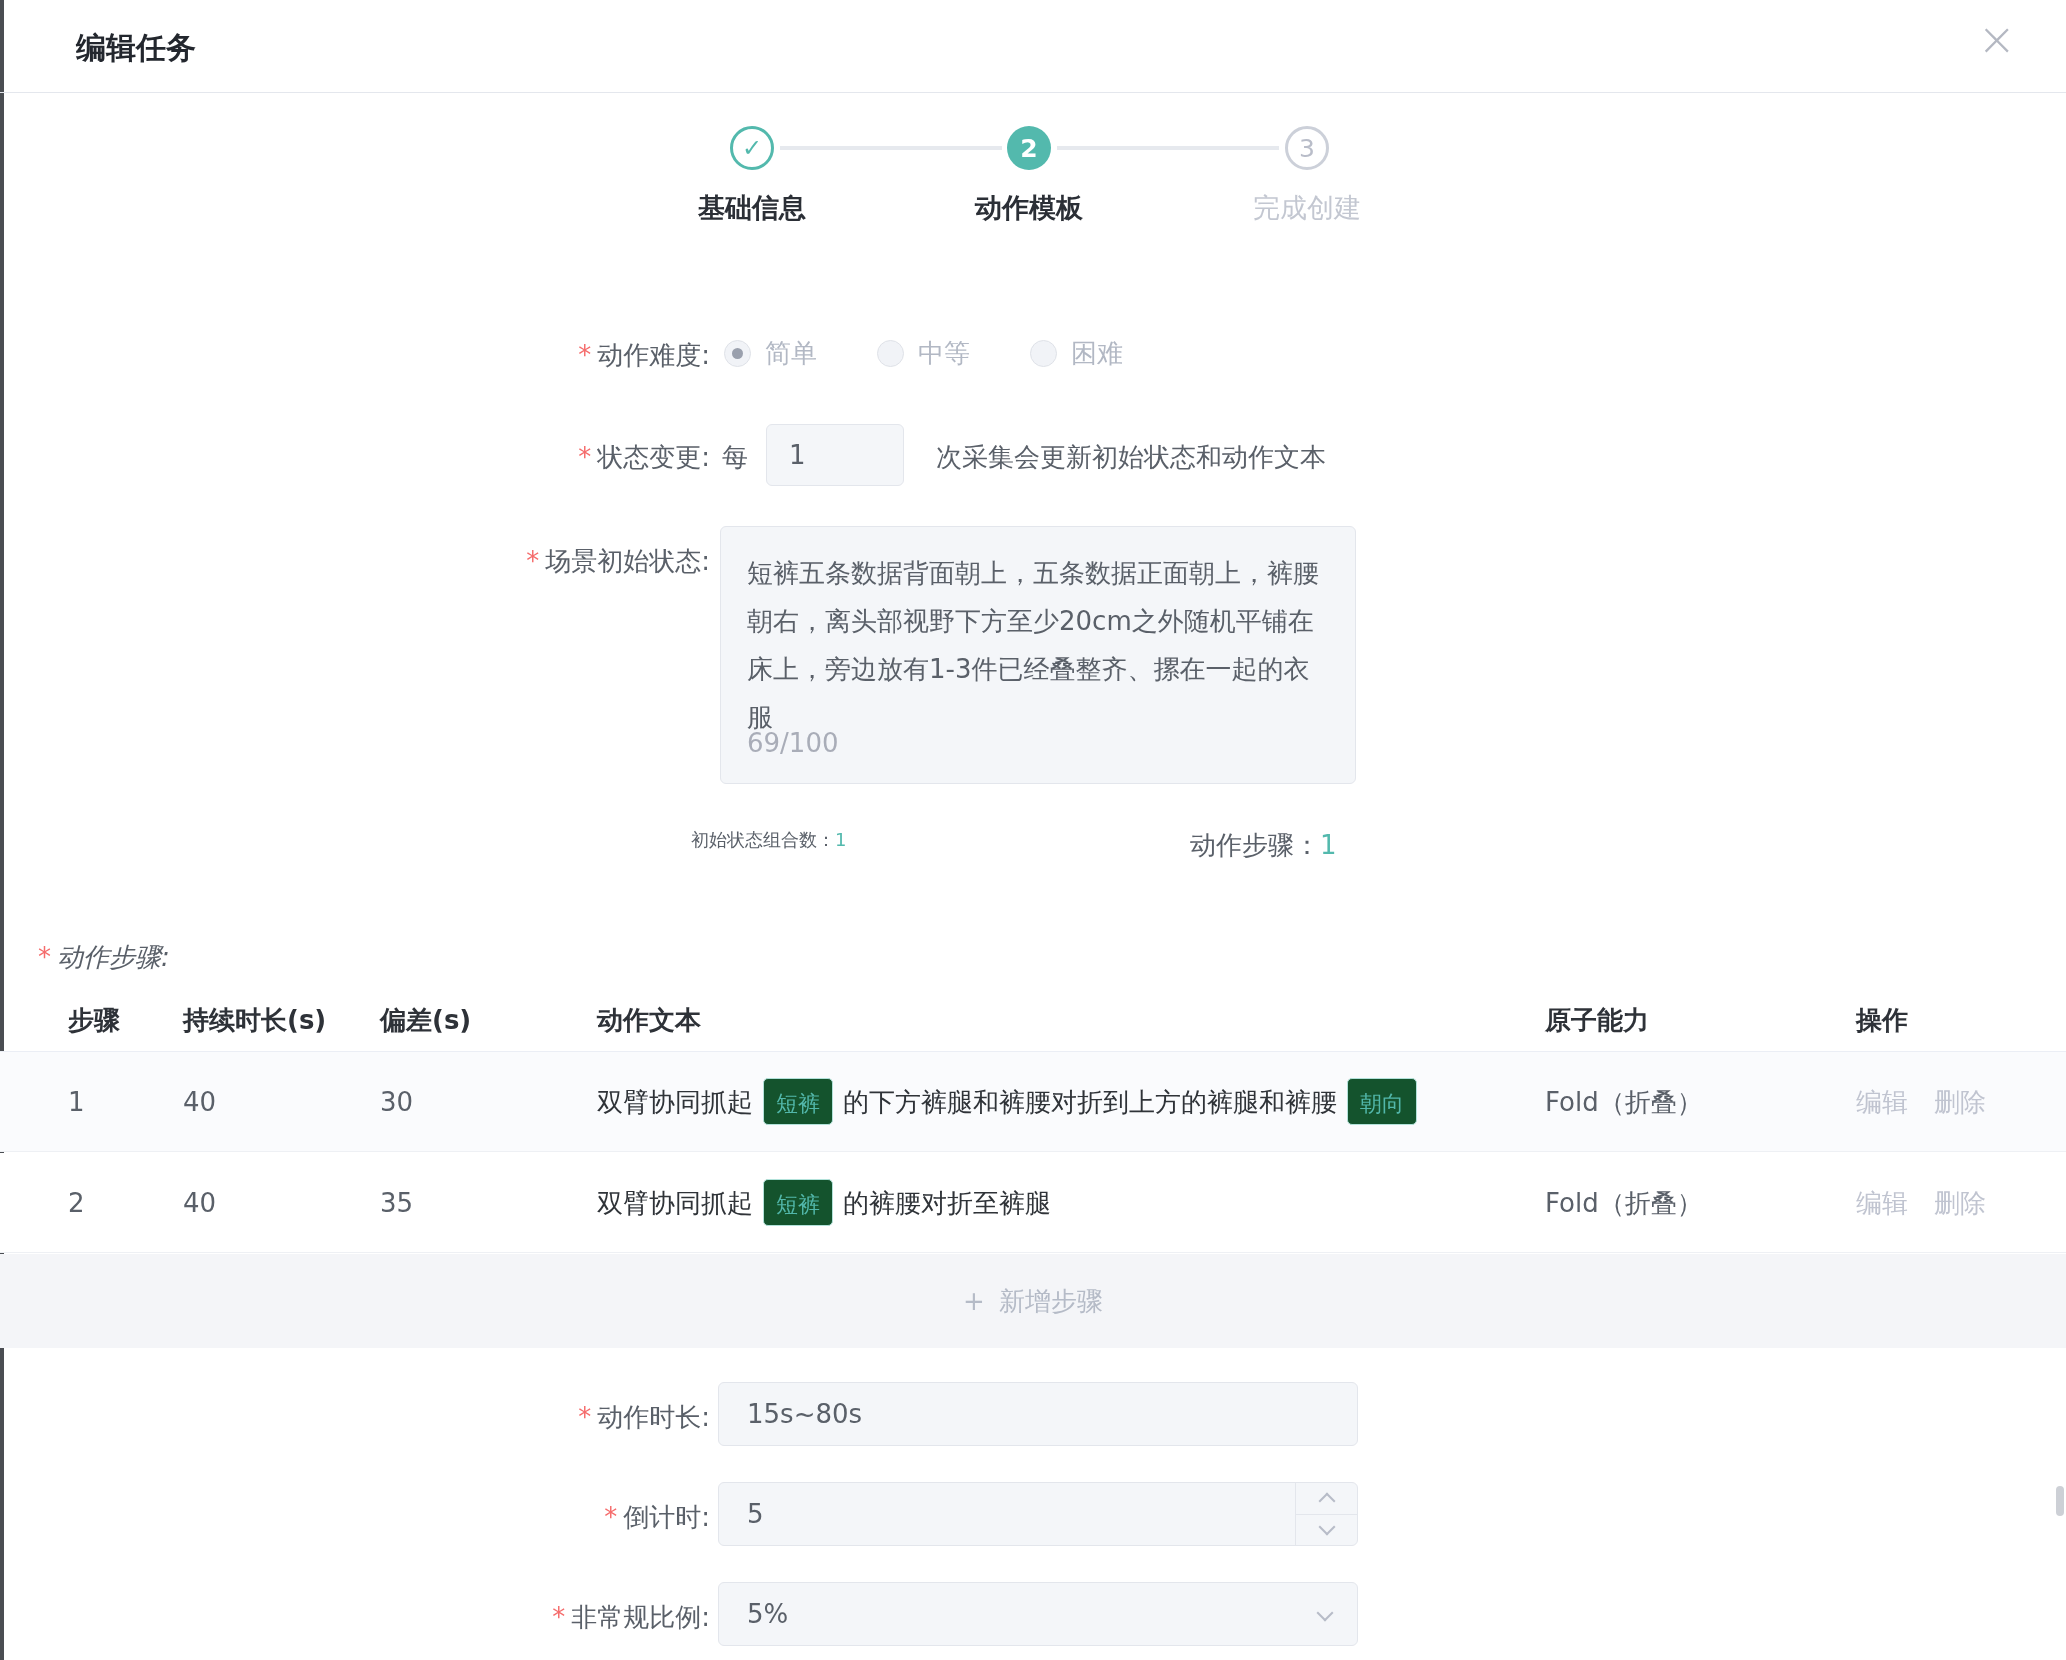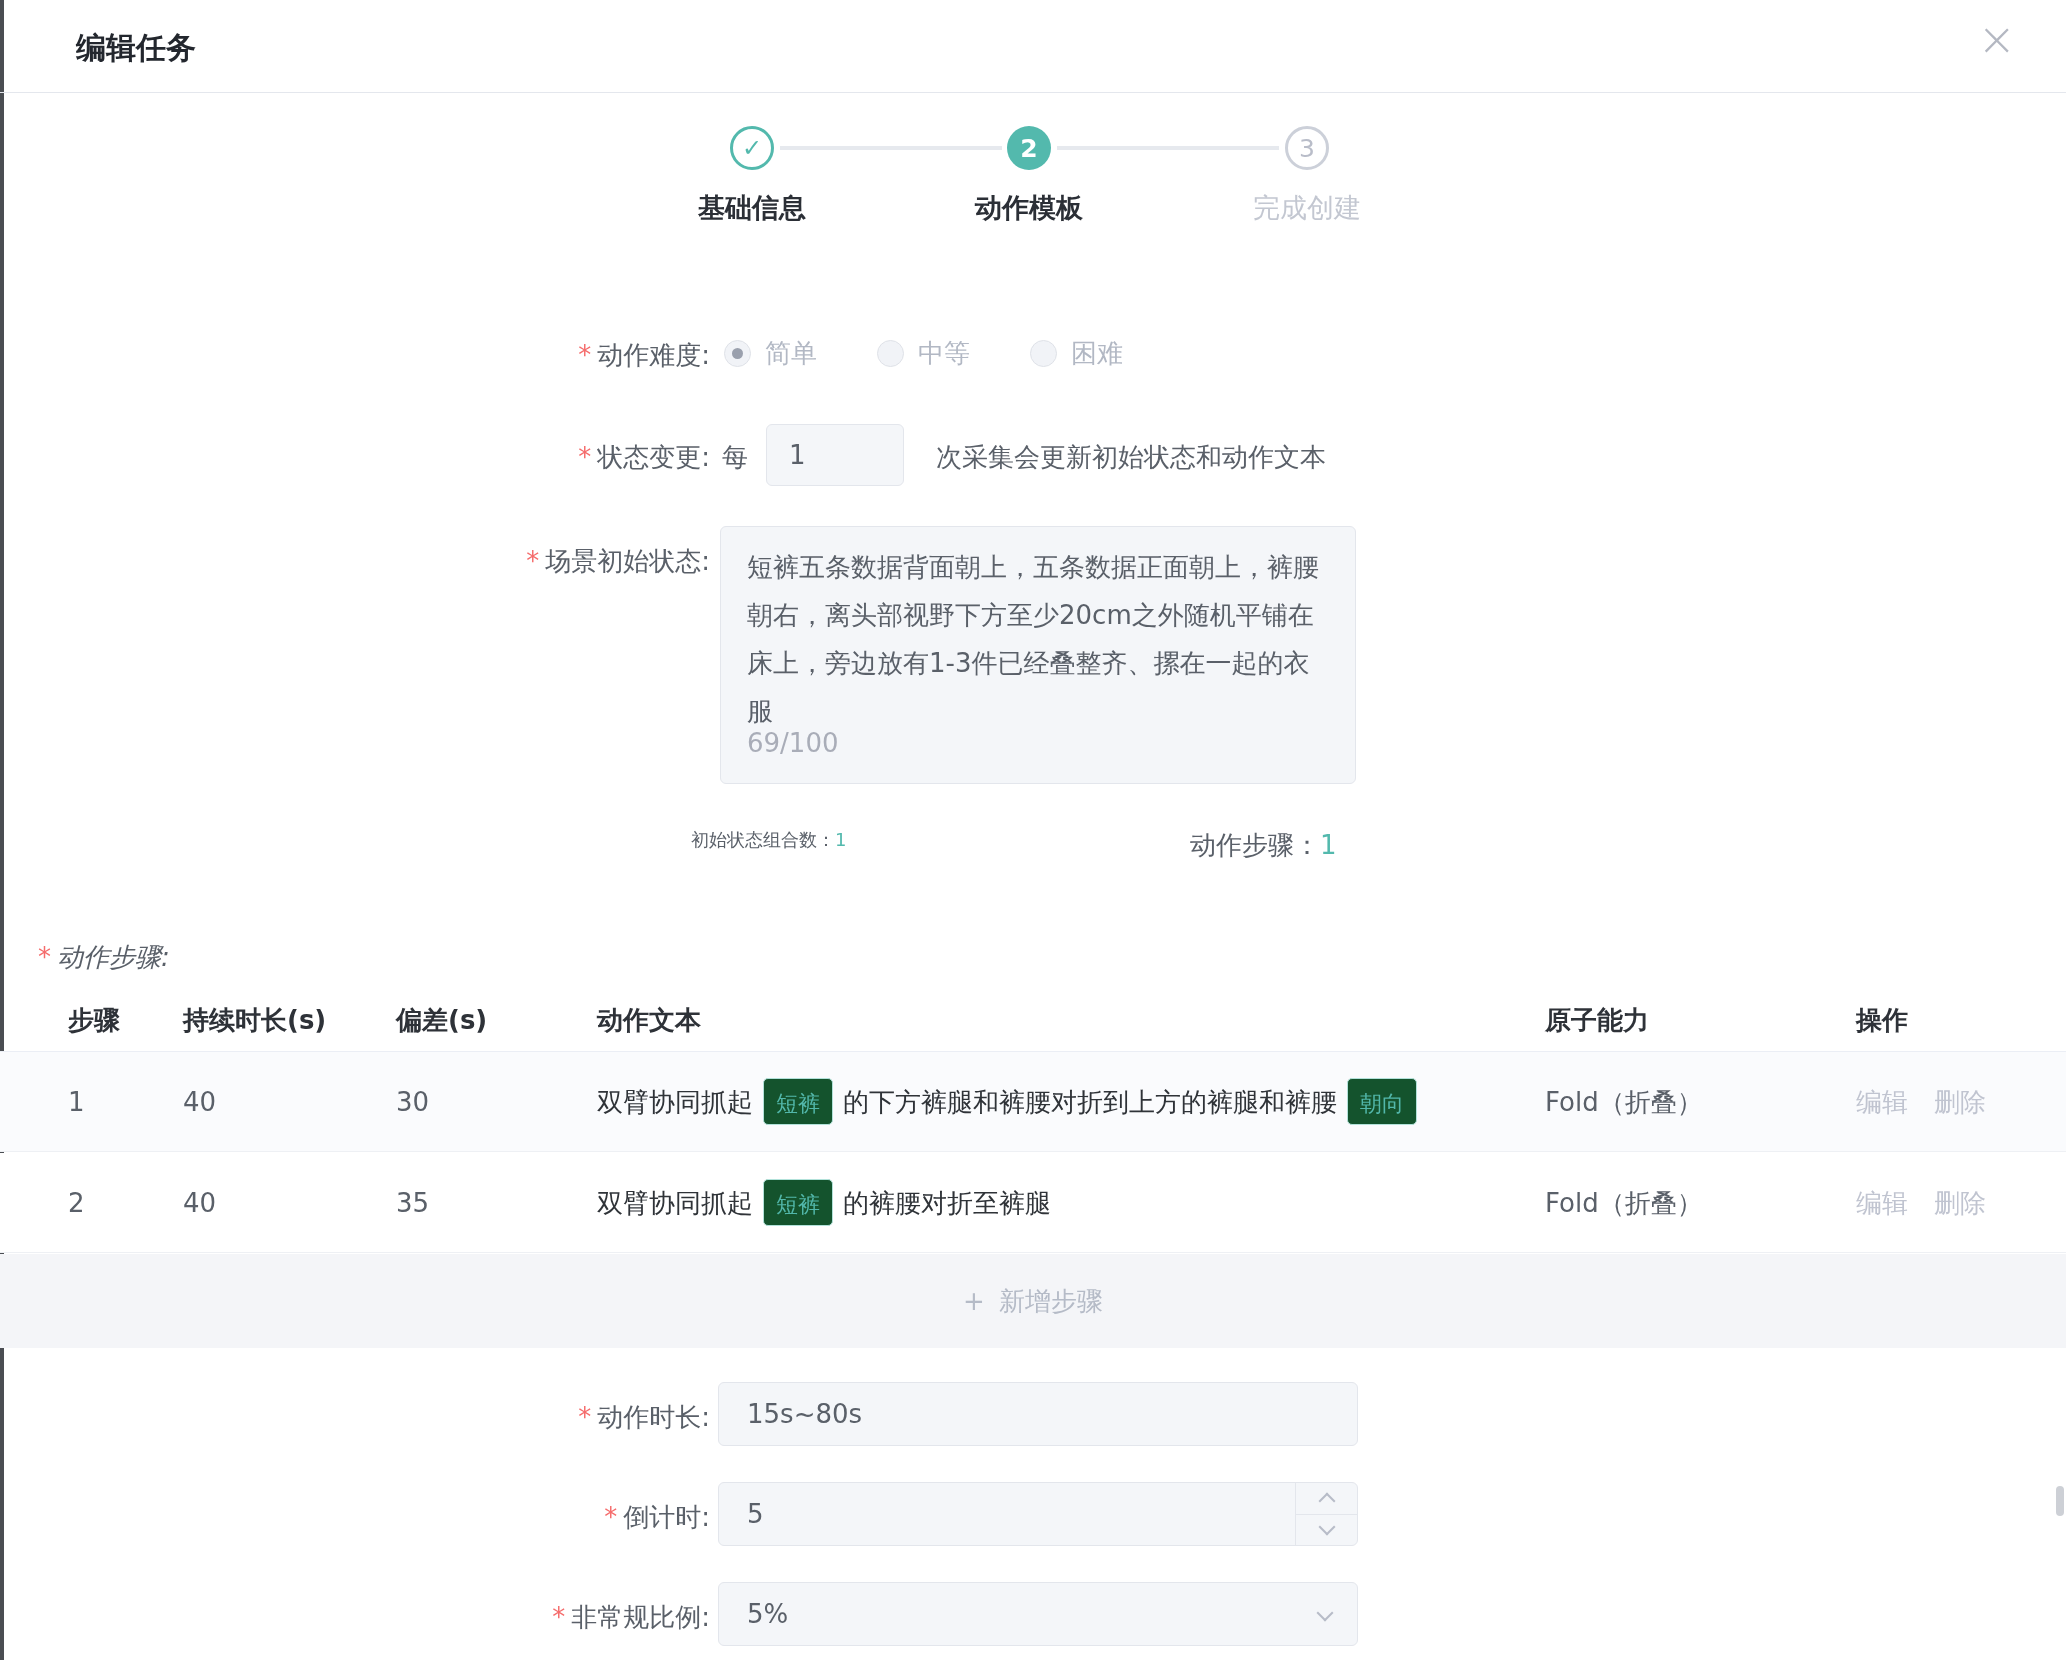--- a/index.html
+++ b/index.html
@@ -46,33 +46,33 @@
   .radio-group { left: 724px; top: 336px; display: flex; gap: 60px; align-items: center; }
   .radio-opt { display: flex; align-items: center; gap: 14px; cursor: pointer; }
   .radio-circle {
     width: 27px; height: 27px; border-radius: 50%;
     background: #f1f3f7; border: 1px solid #dfe2e8;
     display: flex; align-items: center; justify-content: center;
   }
   .radio-dot { width: 11px; height: 11px; border-radius: 50%; background: #9aa0ad; }
   .radio-label { font-size: 26px; color: #b2b8c4; }
 
-  .textarea-box { left: 720px; top: 526px; width: 636px; height: 258px; padding: 16px 26px; line-height: 48px; }
+  .textarea-box { left: 720px; top: 526px; width: 636px; height: 258px; padding: 22px 26px; line-height: 48px; }
   .ta-counter { position: absolute; left: 26px; bottom: 16px; font-size: 26px; color: #a9adb8; }
 
   .combo-val { color: #53b9ad; }
 
   
   .t-header { left: 0; top: 988px; width: 2066px; height: 64px; border-bottom: 1px solid #ebeef5; font-weight: bold; color: #2e3238; }
   .t-header span { position: absolute; line-height: 64px; font-size: 26px; }
   .t-row { left: 0; width: 2066px; height: 100px; border-bottom: 1px solid #eef0f4; font-size: 26px; }
   .t-row .cell { position: absolute; line-height: 100px; white-space: nowrap; }
   .row-1 { top: 1052px; background: #fafbfd; }
   .row-2 { top: 1153px; background: #ffffff; }
-  .c-step { left: 68px; }  .c-dur { left: 183px; } .c-dev { left: 396px; text-align: center; }
+  .c-step { left: 68px; }  .c-dur { left: 183px; } .c-dev { left: 380px; text-align: center; }
   .c-text { left: 597px; color: #2f3338; }
   .c-ability { left: 1545px; }
   .c-edit { left: 1856px; color: #c0c4d0; cursor: pointer; }
   .c-del  { left: 1934px; color: #c0c4d0; cursor: pointer; }
   .tag {
     display: inline-block; margin: 0 10px; padding: 10px 12px 4px;
     font-size: 22px; color: #52b7aa; background: #14532d;
     border: 1px solid #b2e2da; border-radius: 5px; line-height: 1.4;
   }
   .t-footer {

